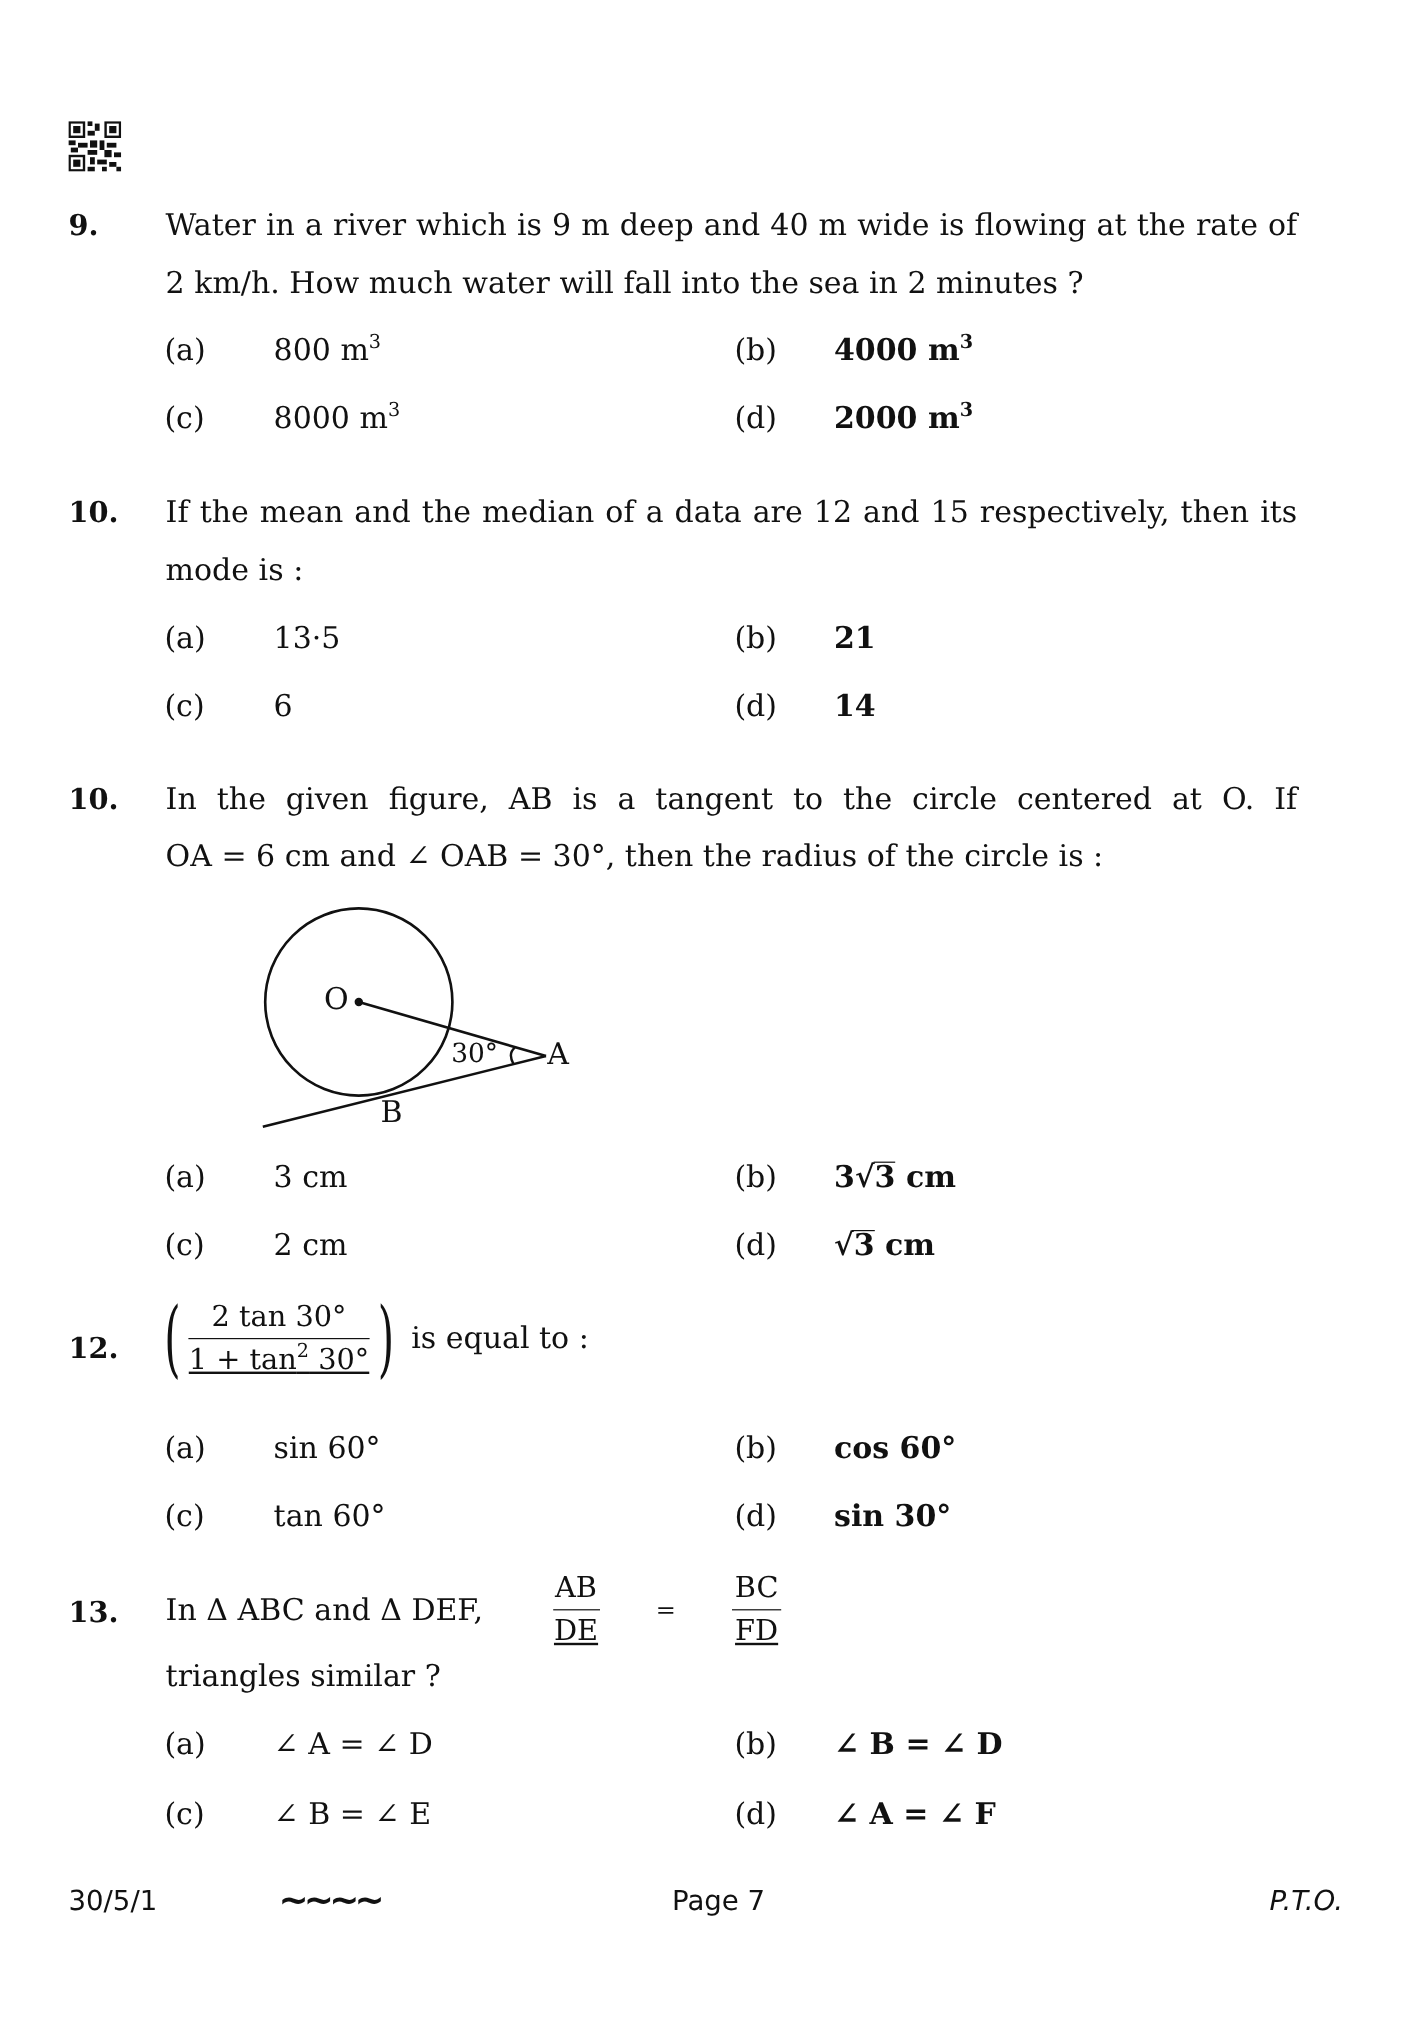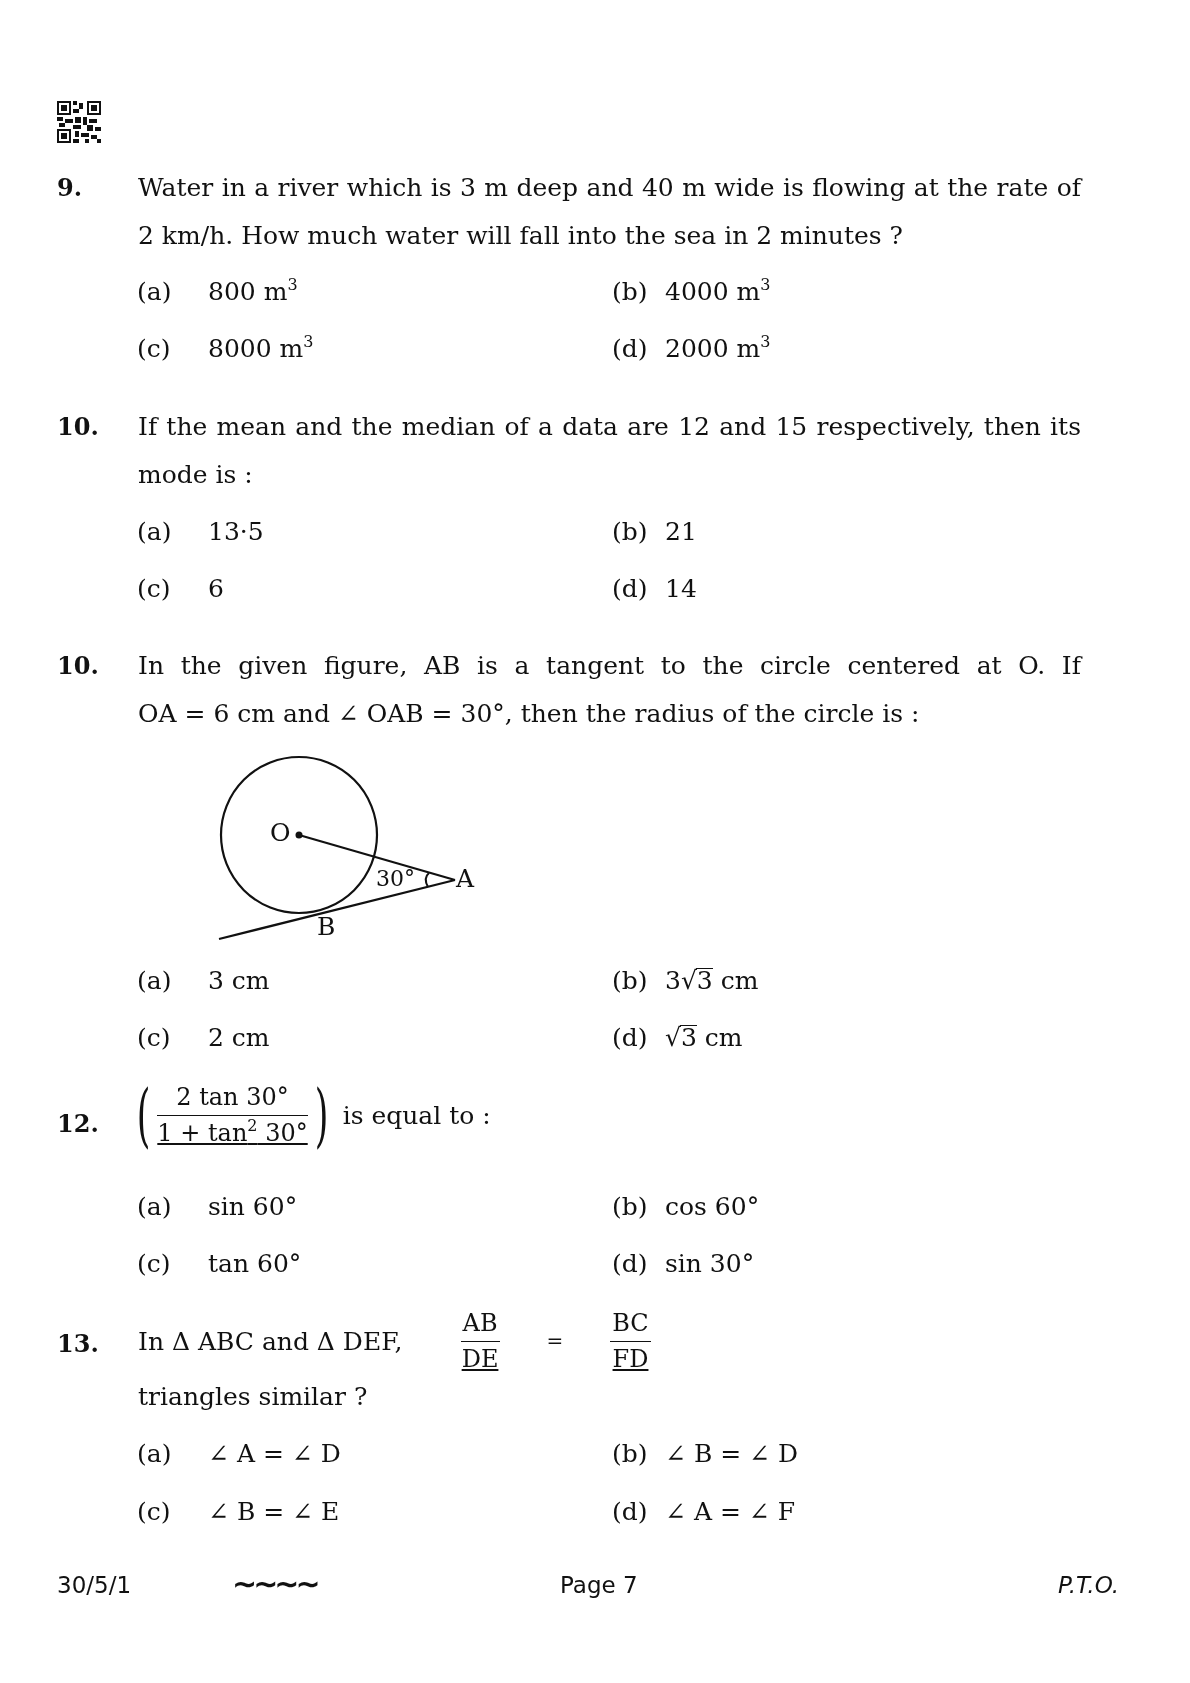--- a/index.html
+++ b/index.html
@@ -8,22 +8,22 @@
       font-family: "DejaVu Serif", "Liberation Serif", serif;
       color: #111111;
     }
     .abs { position: absolute; }
     .qr { left: 57px; top: 101px; width: 44px; height: 42px; }
     .qnum { font-family: "DejaVu Serif", serif; font-weight: bold; font-size: 24px; left: 57px; }
     .qtext { font-size: 25px; left: 138px; width: 943px; line-height: 48px; }
     .justify { text-align: justify; text-align-last: justify; }
     .opt-label { font-size: 25px; }
     .opt-val { font-size: 25px; }
-    .col1-l { left: 137px; } .col1-v { left: 208px; text-align: right; }
-    .col2-l { left: 612px; } .col2-v { left: 665px; }
+    .col1-l { left: 137px; } .col1-v { left: 228px; text-align: right; }
+    .col2-l { left: 612px; } .col2-v { left: 695px; font-weight: bold; }
     sup { font-size: 16px; vertical-align: 10px; line-height: 0; }
     .frac { display: inline-block; text-align: center; vertical-align: middle; }
     .frac .num { display: block; border-bottom: 1.6px solid #111; padding: 0 2px 1px; line-height: 34px; }
     .frac .den { display: block; line-height: 34px; text-decoration: underline; }
     .paren { font-size: 70px; font-weight: 100; vertical-align: middle; line-height: 70px; transform: scaleX(0.5); display: inline-block; }
     .footer { font-family: "DejaVu Sans", "Liberation Sans", sans-serif; font-size: 23px; top: 1572px; }
     .sqrt { display: inline-block; border-top: 1.5px solid #111; padding-left: 1px; margin-left: -1px; line-height: 24px; }
     .sqrt-sign { font-size: 25px; }
   </style>
 </head>
@@ -55,21 +55,21 @@
     <rect x="9" y="15" width="2" height="3" fill="#111"></rect>
       <rect x="12" y="16" width="4" height="2" fill="#111"></rect>
       <rect x="17" y="17" width="3" height="2" fill="#111"></rect>
     <rect x="8" y="19" width="3" height="2" fill="#111"></rect>
       <rect x="14" y="19" width="2" height="2" fill="#111"></rect>
       <rect x="20" y="19" width="2" height="2" fill="#111"></rect>
   </svg>
 </div>
 
 <div class="abs qnum" style="top:173px">9.</div>
-<div class="abs qtext justify" style="top:164px">Water in a river which is 3 m deep and 40 m wide is flowing at the rate of</div>
+<div class="abs qtext justify" style="top:164px">Water in a river which is 9 m deep and 40 m wide is flowing at the rate of</div>
 <div class="abs qtext" style="top:212px">2 km/h. How much water will fall into the sea in 2 minutes ?</div>
 <div class="abs opt-label col1-l" style="top:277px">(a)</div>
 <div class="abs opt-val col1-v" style="top:277px"><span>800 m</span><sup>3</sup></div>
 <div class="abs opt-label col2-l" style="top:277px">(b)</div>
 <div class="abs opt-val col2-v" style="top:277px"><span>4000 m</span><sup>3</sup></div>
 <div class="abs opt-label col1-l" style="top:334px">(c)</div>
 <div class="abs opt-val col1-v" style="top:334px"><span>8000 m</span><sup>3</sup></div>
 <div class="abs opt-label col2-l" style="top:334px">(d)</div>
 <div class="abs opt-val col2-v" style="top:334px"><span>2000 m</span><sup>3</sup></div>
 

